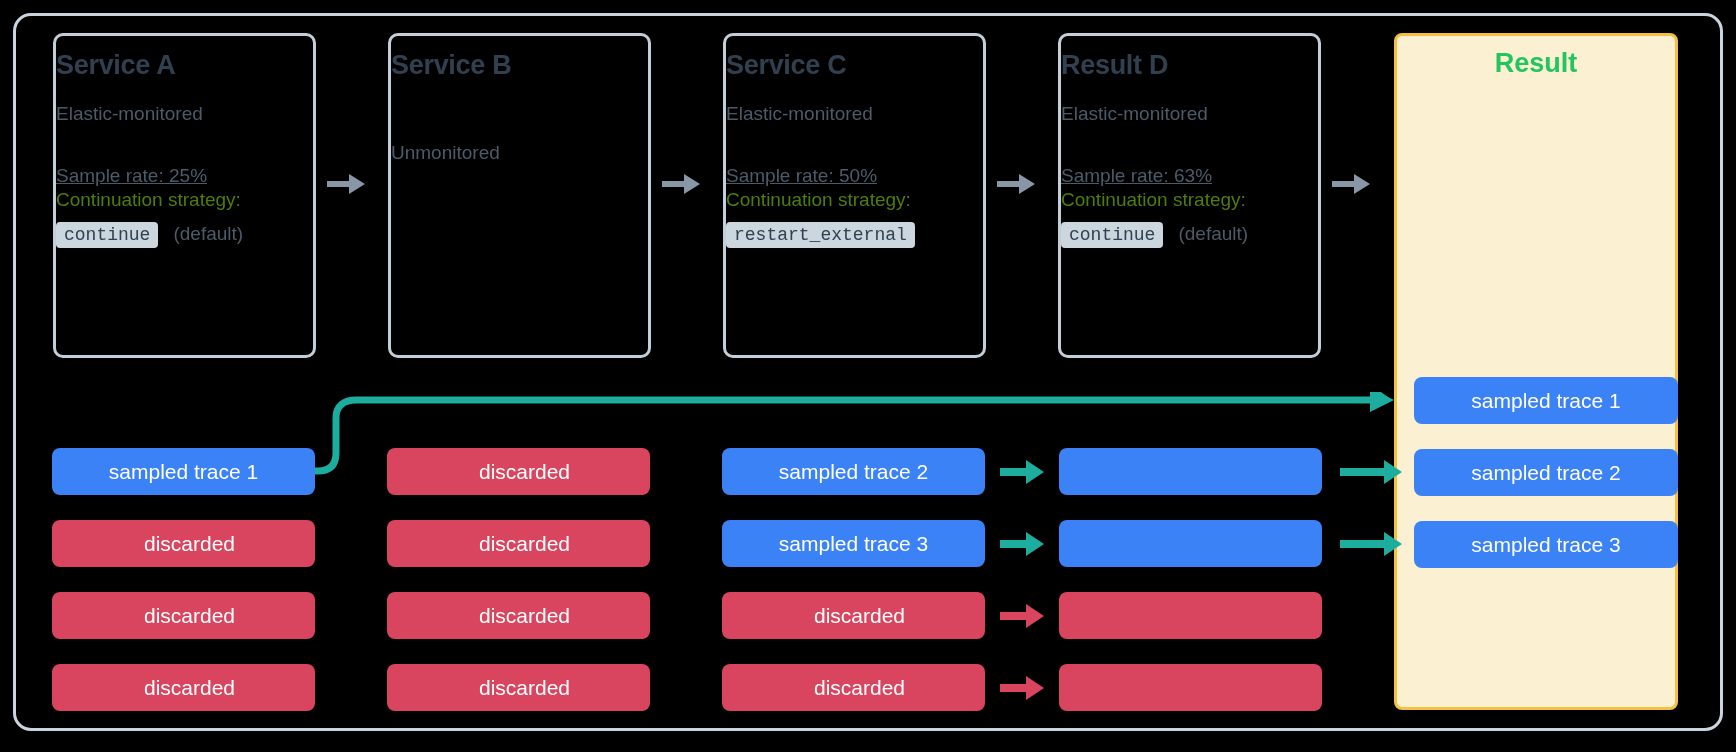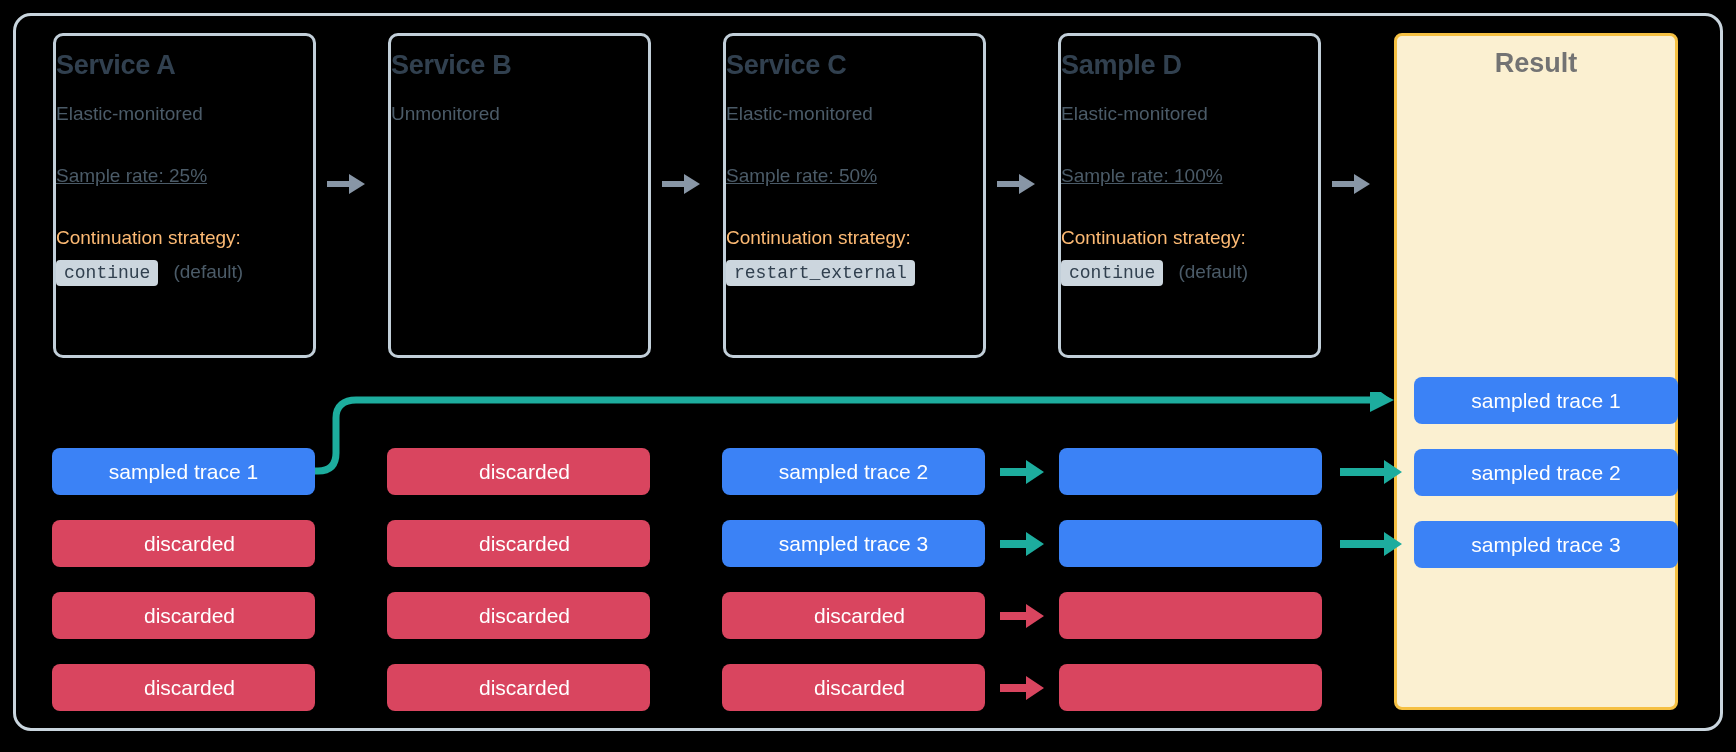--- a/index.html
+++ b/index.html
@@ -9,34 +9,34 @@
   .outer-frame{position:absolute;left:13px;top:13px;width:1710px;height:718px;
     border:3px solid #c9d5de;border-radius:18px;box-sizing:border-box;}
 
   
   .service-card{position:absolute;top:33px;width:263px;height:325px;
     border:3px solid #c2cfd9;border-radius:10px;box-sizing:border-box;background:#000;
     display:flex;flex-direction:column;align-items:flex-start;padding-top:14px;}
   .svc-title{font-size:27px;font-weight:bold;color:#31404f;letter-spacing:-0.3px;margin:0;}
   .svc-sub{font-size:19px;color:#4b5b68;margin-top:22px;}
   .svc-rate{font-size:19px;color:#4b5b68;margin-top:40px;text-decoration:underline;}
-  .svc-strat-label{font-size:19px;color:#fdba74;margin-top:38px;line-height:1.35;text-align:center;}
+  .svc-strat-label{font-size:19px;color:#4d7c0f;line-height:1.35;text-align:center;}
   .svc-strat-row{margin-top:9px;display:flex;align-items:baseline;justify-content:center;gap:15px;flex-wrap:nowrap;}
   .code{font-family:"Liberation Mono",monospace;font-size:18px;color:#31404f;
     background:#ccd6de;border-radius:4px;padding:3px 8px;white-space:nowrap;}
   .defnote{font-size:19px;color:#4b5b68;}
 
   
   .gray-arrow{position:absolute;top:172px;width:38px;height:24px;}
 
   
   .result-panel{position:absolute;left:1394px;top:33px;width:284px;height:677px;
     background:#fbf0d1;border:3px solid #f5c042;border-radius:8px;box-sizing:border-box;}
   .result-title{position:absolute;left:0;right:0;top:48px;text-align:center;
-    font-size:27px;font-weight:bold;color:#737373;}
+    font-size:27px;font-weight:bold;color:#22c55e;}
 
   
   .pill{position:absolute;height:47px;border-radius:8px;display:flex;align-items:center;
     justify-content:center;color:#ffffff;font-size:21px;box-sizing:border-box;}
   .pill.teal{background:#3b82f6;}
   .pill.red{background:#d9455f;padding-left:12px;}
 
   
   .mini-arrow{position:absolute;width:44px;height:26px;}
   .curve{position:absolute;left:296px;top:392px;width:1110px;height:92px;}
@@ -52,39 +52,39 @@
     <div class="svc-title">Service A</div>
     <div class="svc-sub">Elastic-monitored</div>
     <div class="svc-rate">Sample rate: 25%</div>
     <div class="svc-strat-label">Continuation strategy:</div>
     <div class="svc-strat-row">
       <span class="code">continue</span>
       <span class="defnote">(default)</span>
     </div>
   </div>
 
-  <div class="service-card" style="left:388px;">
+  <div class="service-card" style="left:388px;gap:39px;">
     <div class="svc-title">Service B</div>
     <div class="svc-sub">Unmonitored</div>
   </div>
 
   <div class="service-card" style="left:723px;">
     <div class="svc-title">Service C</div>
     <div class="svc-sub">Elastic-monitored</div>
     <div class="svc-rate">Sample rate: 50%</div>
     <div class="svc-strat-label">Continuation strategy:</div>
     <div class="svc-strat-row">
       <span class="code">restart_external</span>
     </div>
   </div>
 
   <div class="service-card" style="left:1058px;">
-    <div class="svc-title">Sample D</div>
+    <div class="svc-title">Result D</div>
     <div class="svc-sub">Elastic-monitored</div>
-    <div class="svc-rate">Sample rate: 100%</div>
+    <div class="svc-rate">Sample rate: 63%</div>
     <div class="svc-strat-label">Continuation strategy:</div>
     <div class="svc-strat-row">
       <span class="code">continue</span>
       <span class="defnote">(default)</span>
     </div>
   </div>
 
   <svg class="gray-arrow" style="left:327px;" viewBox="0 0 38 24">
     <path d="M0 9 H22 V2 L38 12 L22 22 V15 H0 Z" fill="#8896a6"></path>
   </svg>

